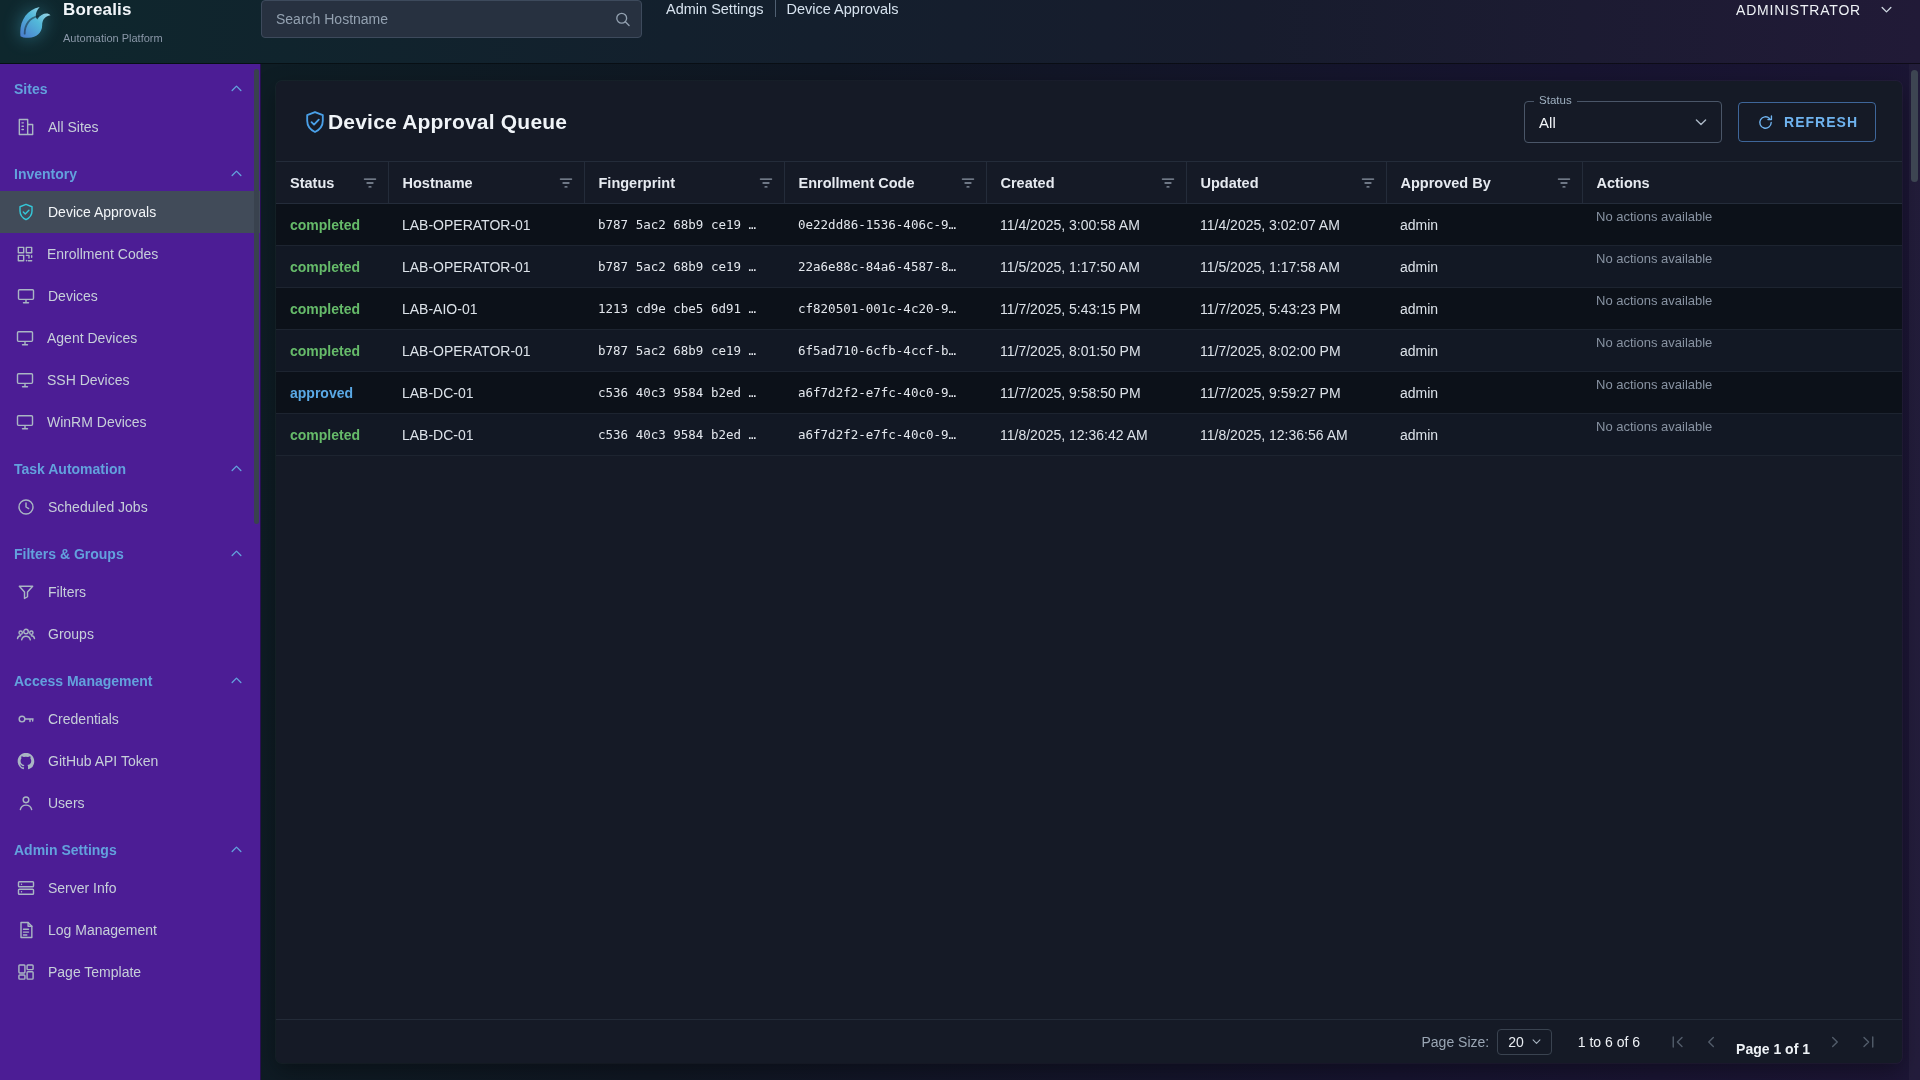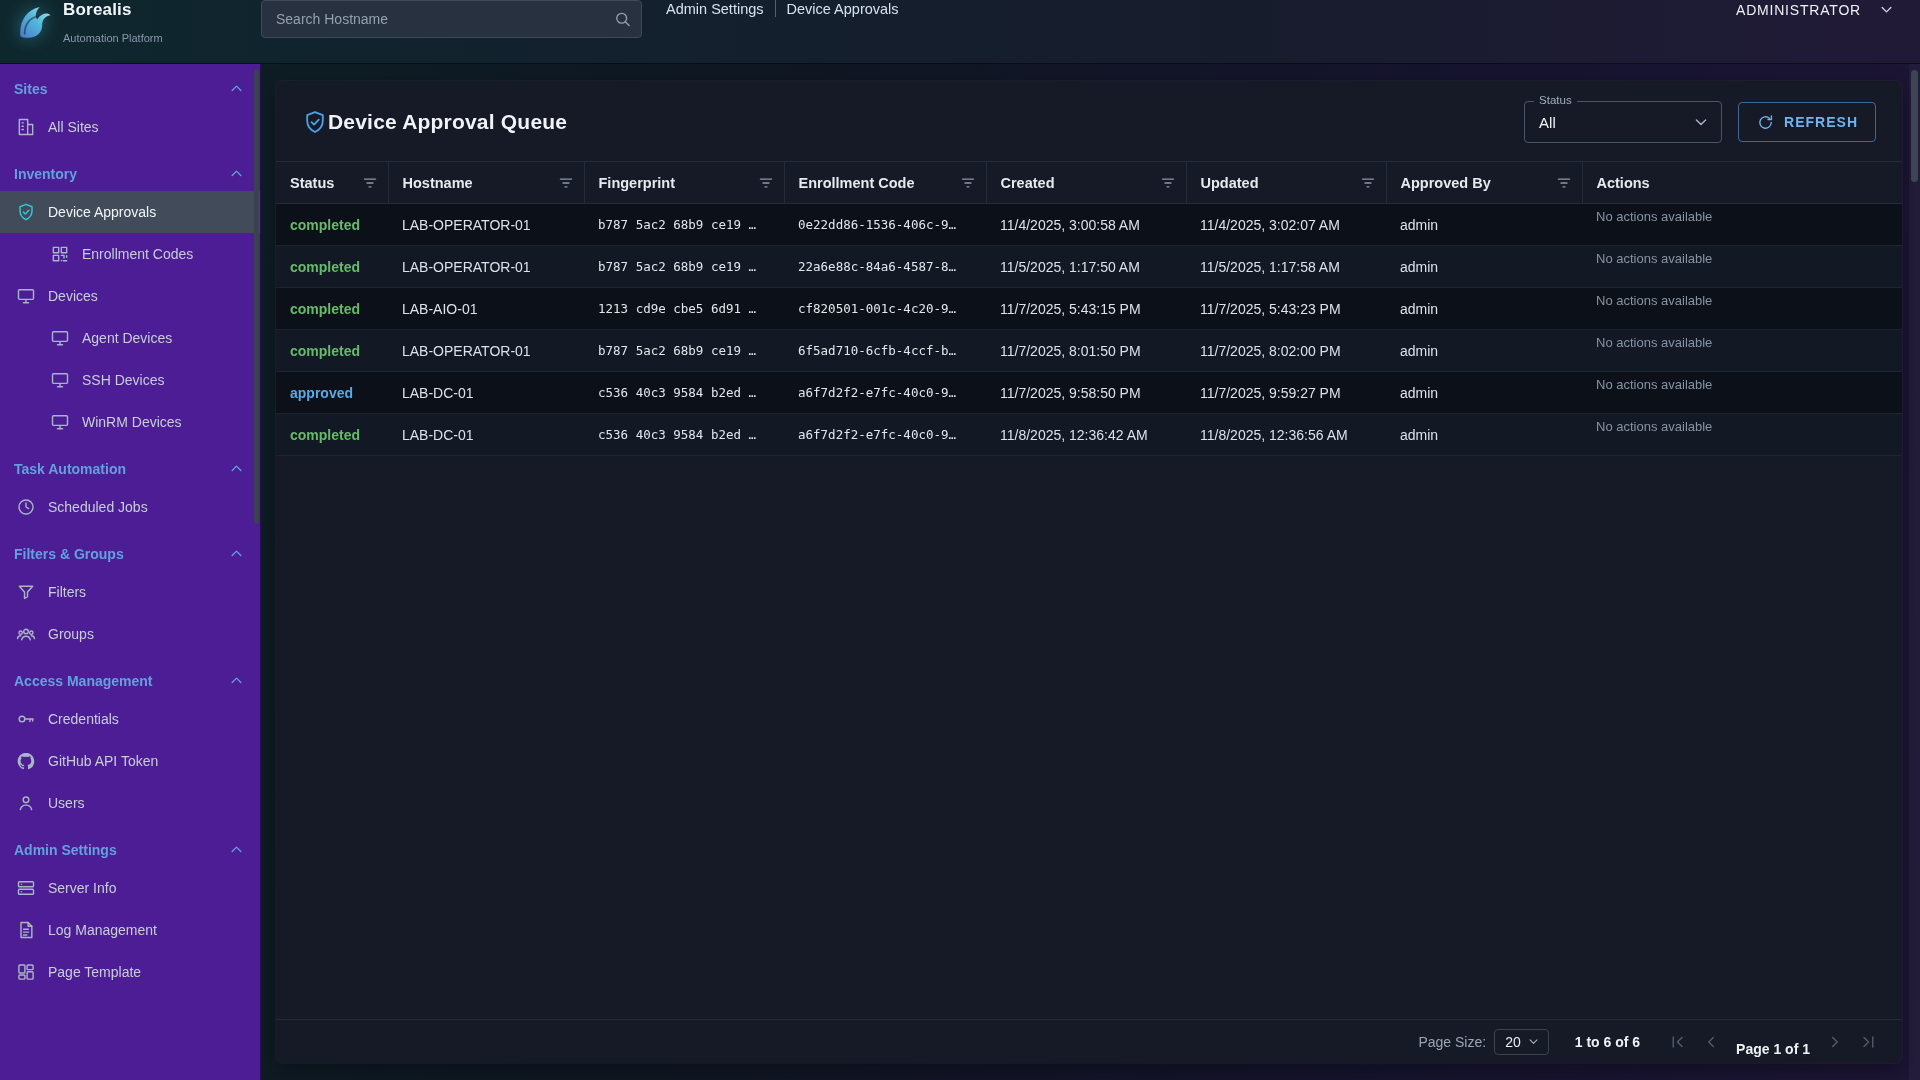--- a/index.html
+++ b/index.html
@@ -43,21 +43,21 @@
   }
   .sb-section{
     display:flex;align-items:center;justify-content:space-between;
     padding:11px 14px 8px 14px;cursor:pointer;
   }
   .sb-section:not(:first-child){margin-top:5px}
   .sb-sec-label{color:#63a1dd;font-size:14px;font-weight:700}
   .sb-chev{width:19px;height:19px;color:#63a1dd}
   .sb-item{display:flex;align-items:center;gap:12px;height:42px;padding-left:16px;font-size:14px;color:#c6cfd9;cursor:pointer}
   .sb-item .icon{width:20px;height:20px;color:#a9b6c3;flex:0 0 20px}
-  .sb-item.indent{padding-left:50px}
+  .sb-item.indent{padding-left:15px}
   .sb-item.selected{background:#414b59;color:#f2f5f8}
   .sb-item.selected .icon{color:#35c7d8}
   .sb-scroll-thumb{position:absolute;right:1px;top:5px;width:5px;height:455px;background:#39424e;border-radius:3px}
 
   
   .page-scroll-track{position:absolute;right:0;top:64px;bottom:0;width:11px;background:rgba(255,255,255,.03)}
   .page-scroll-thumb{position:absolute;right:2px;top:6px;width:7px;height:112px;background:#3d4552;border-radius:4px}
 
   
   .main{flex:1;min-width:0;padding:17px 18px 17px 15px;display:flex}
@@ -109,21 +109,21 @@
 
   
   .pagination{
     flex:0 0 44px;border-top:1px solid #232b38;display:flex;align-items:center;justify-content:flex-end;
     padding:0 16px;font-size:14px;gap:0;
   }
   .pg-label{color:#9aa6b4}
   .pg-size{display:flex;align-items:center;gap:5px;border:1px solid #3a4350;border-radius:4px;
     padding:4px 7px 4px 10px;margin-left:8px;color:#e8ecf1;cursor:pointer}
   .pg-size .icon{width:15px;height:15px;color:#aab6c3}
-  .pg-range{font-weight:700;color:#eef2f6;margin-left:26px}
+  .pg-range{font-weight:400;color:#eef2f6;margin-left:26px}
   .pg-nav{display:flex;align-items:flex-end;margin-left:20px}
   .pg-btn{width:30px;height:30px;display:flex;align-items:center;justify-content:center;background:none;border:none;cursor:default;color:#525c6a;margin:0 2px}
   .pg-btn .icon{width:20px;height:20px}
   .pg-page{font-weight:700;color:#eef2f6;margin:0 8px}
 
   .icon{display:inline-flex}
   .icon svg{width:100%;height:100%}
 </style>
 </head>
 <body>

